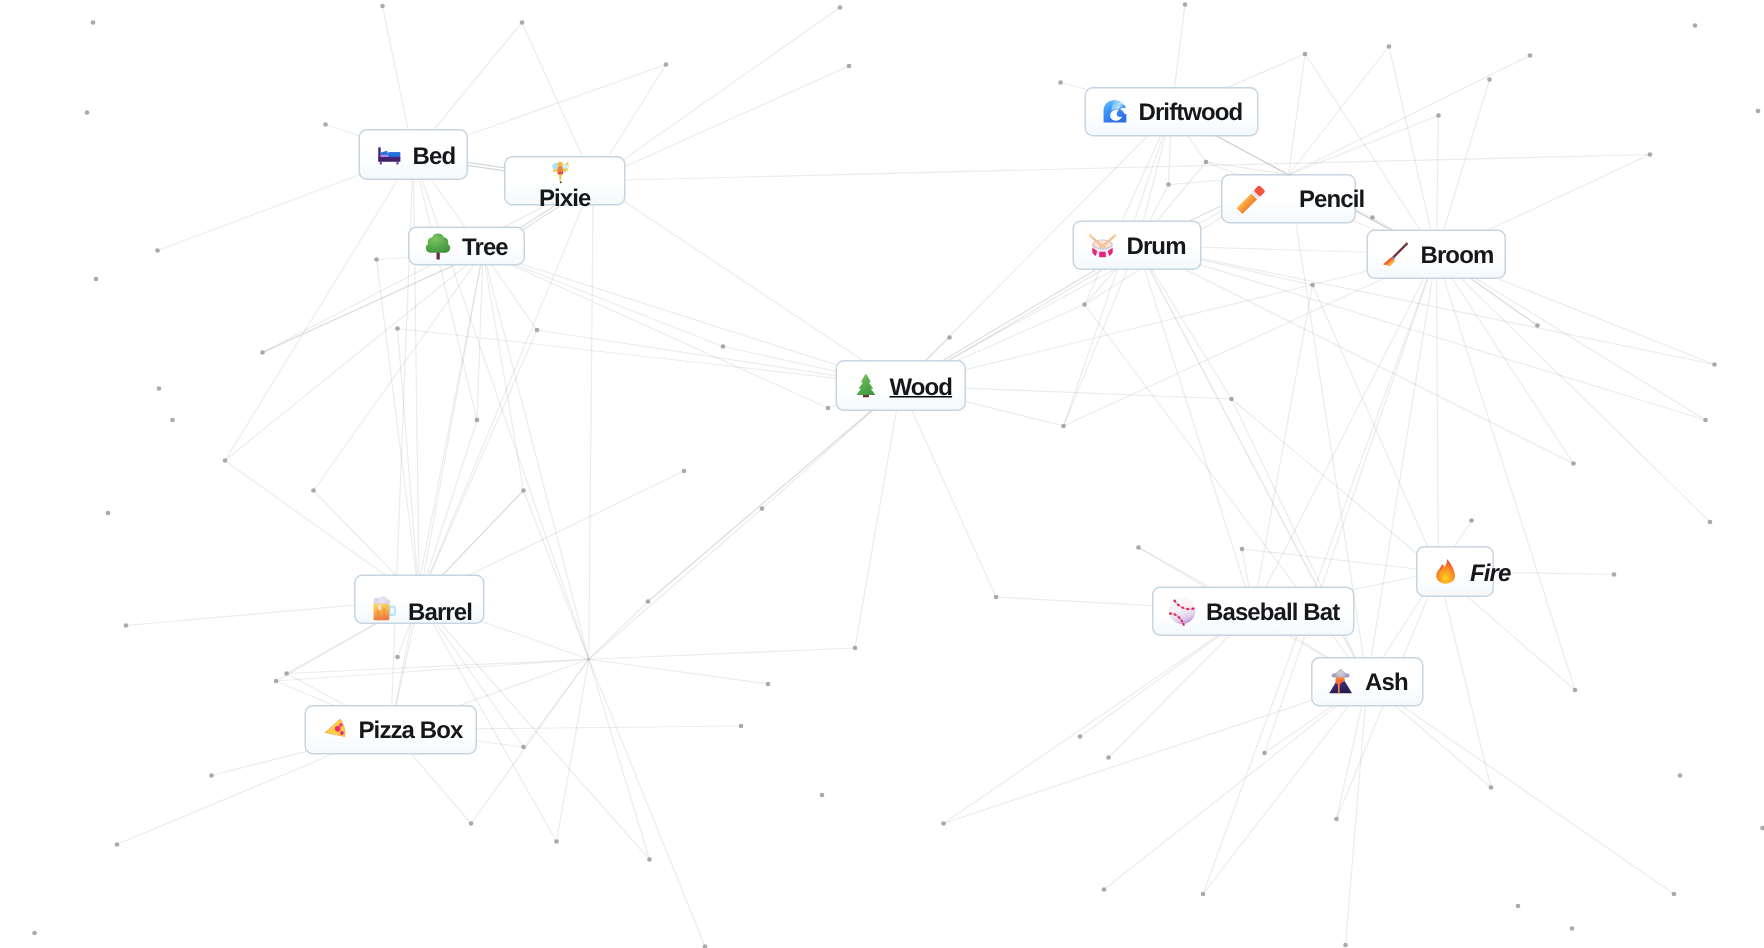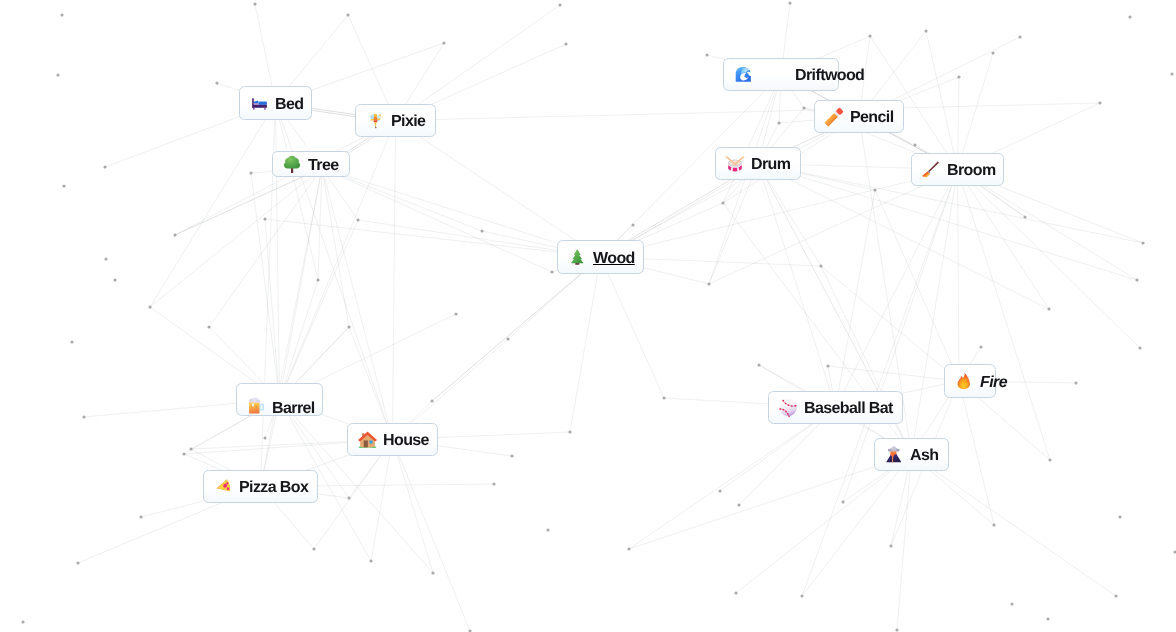--- a/index.html
+++ b/index.html
@@ -311,21 +311,21 @@
             <rect x="2.5" y="11.1" width="15.3" height="3.5" rx="0.3" fill="url(#bedA)"></rect> 
             <rect x="3.3" y="14.3" width="1.5" height="2.2" rx="0.35" fill="#7b3fb5"></rect> 
             <rect x="15.0" y="14.3" width="1.5" height="2.2" rx="0.35" fill="#7b3fb5"></rect> 
             <path d="M4.0 8.1 L8.6 6.9 L9.2 9.9 L4.0 9.9 Z" fill="url(#bedB)"></path> 
             <rect x="4.0" y="9.6" width="5.3" height="1.6" fill="#a78ad8"></rect> 
             <rect x="9.2" y="7.8" width="8.6" height="3.5" rx="0.7" fill="url(#bedB)"></rect> 
           </svg>
         </span>
         <span class="node-label">Bed</span>
       </div>
-      <div class="graph-node" style="left: 355px; top: 104px; width: 81px; height: 33px;">
+      <div class="graph-node" style="left: 336px; top: 104px; width: 81px; height: 33px; flex-direction: column;">
         <span class="node-emoji">
           <svg viewBox="0 0 20 20" width="19" height="19"> 
             <ellipse cx="6.9" cy="6.2" rx="2.5" ry="2.4" fill="#a5daf5" opacity="0.85"></ellipse> 
             <ellipse cx="13.0" cy="6.6" rx="2.1" ry="2.1" fill="#bde8f8" opacity="0.8"></ellipse> 
             <ellipse cx="12.8" cy="9.2" rx="1.7" ry="1.7" fill="#9edaf2" opacity="0.75"></ellipse> 
             <path d="M4.8 8.6 L8.4 8.1 L8.5 9.8 L4.9 10.2 Z" fill="#f6c847"></path> 
             <path d="M11.6 8.1 L15.2 7.6 L15.3 9.3 L11.7 9.7 Z" fill="#f6c847"></path> 
             <circle cx="10.0" cy="4.8" r="1.85" fill="#f2bb3c"></circle> 
             <path d="M8.5 6.4 q1.5 -0.9 3.0 0 l0.55 3.1 q-2.05 1.0 -4.1 0 Z" fill="#f08238"></path> 
             <path d="M8.2 9.4 q1.8 1.0 3.6 0 l0.2 2.2 q-2.0 1.0 -4.0 0 Z" fill="#ee4539"></path> 
@@ -362,21 +362,21 @@
                 <stop offset="0.5" stop-color="#55aa4b"></stop>
                 <stop offset="1" stop-color="#3f8f3f"></stop>
               </linearGradient>
             </defs> 
             <rect x="7.9" y="15.6" width="4.3" height="2.6" rx="0.4" fill="#6b2f38"></rect> 
             <path d="M10 1.7 q0.6 0 1.0 0.9 L13.4 6.9 q0.3 0.6 -0.4 0.6 l-0.9 0 l2.9 4.0 q0.45 0.6 -0.3 0.6 l-1.2 0 l3.0 3.9 q0.5 0.6 -0.4 0.6 l-12.2 0 q-0.9 0 -0.4 -0.6 l3.0 -3.9 l-1.2 0 q-0.75 0 -0.3 -0.6 l2.9 -4.0 l-0.9 0 q-0.7 0 -0.4 -0.6 L9.0 2.6 q0.4 -0.9 1.0 -0.9 z" fill="url(#wdA)"></path> 
           </svg>
         </span>
         <span class="node-label">Wood</span>
       </div>
-      <div class="graph-node" style="left: 723px; top: 58px; width: 116px; height: 33px; gap: 36px;">
+      <div class="graph-node" style="left: 723px; top: 58px; width: 116px; height: 33px;">
         <span class="node-emoji">
           <svg viewBox="0 0 20 20" width="20.8" height="20.8"> 
             <defs> 
               <linearGradient id="wvA" x1="0.15" y1="0.05" x2="0.6" y2="0.95">
                 <stop offset="0" stop-color="#63b9ff"></stop>
                 <stop offset="0.35" stop-color="#3f97f8"></stop>
                 <stop offset="1" stop-color="#2f6fe8"></stop>
               </linearGradient> 
               <linearGradient id="wvB" x1="0.15" y1="0.2" x2="0.95" y2="0.55">
                 <stop offset="0" stop-color="#6ec3ff"></stop>
@@ -386,21 +386,21 @@
             </defs> 
             <path d="M2.6 17.0 L2.6 9.2 C2.6 5.4 5.6 2.8 9.5 2.8 C13.3 2.8 16.3 5.1 17.0 8.1 C15.5 7.1 13.9 7.4 13.2 8.4 C14.5 9.0 15.5 10.4 16.0 11.5 L17.2 11.5 L17.2 17.0 Z" fill="url(#wvA)"></path> 
             <path d="M9.1 3.1 C8.3 5.0 7.8 7.3 7.6 9.6 C9.0 8.3 10.8 7.8 12.5 8.3 C12.7 7.3 13.8 6.5 15.3 6.6 C14.5 5.9 13.2 5.7 12.2 6.3 C13.2 5.3 15.0 5.1 16.7 6.0 C15.2 4.1 12.5 3.0 9.1 3.1 Z" fill="url(#wvB)"></path> 
             <path d="M12.6 8.8 c-2.7 -0.8 -5.4 0.9 -5.7 3.4 c-0.25 1.9 1.2 3.5 3.2 3.6 c2.2 0.1 3.9 -1.2 4.5 -2.7 c-1.5 0.6 -2.8 0.3 -3.4 -0.8 c-0.55 -1.1 0.2 -2.6 1.4 -3.5 z" fill="#ffffff"></path> 
             <circle cx="15.4" cy="9.2" r="0.55" fill="#e6f5ff"></circle> 
             <circle cx="16.3" cy="7.8" r="0.35" fill="#e6f5ff"></circle> 
           </svg>
         </span>
         <span class="node-label">Driftwood</span>
       </div>
-      <div class="graph-node" style="left: 814px; top: 100px; width: 90px; height: 33px;">
+      <div class="graph-node" style="left: 814px; top: 116px; width: 90px; height: 33px; gap: 16px;">
         <span class="node-emoji">
           <svg viewBox="0 0 20 20" width="18" height="18"> 
             <defs>
               <linearGradient id="pcA" x1="0" y1="0" x2="0.15" y2="1">
                 <stop offset="0" stop-color="#ffbb52"></stop>
                 <stop offset="0.5" stop-color="#f99c3c"></stop>
                 <stop offset="1" stop-color="#ef8430"></stop>
               </linearGradient>
             </defs> 
             <g transform="rotate(-45 10 10) scale(1.28) translate(-2.2 -2.2)"> 
@@ -461,35 +461,20 @@
             <rect x="3.1" y="5.9" width="10.7" height="12.0" rx="0.7" fill="url(#brA)"></rect> 
             <rect x="5.5" y="9.6" width="1.6" height="8.3" fill="#f0813f" opacity="0.5"></rect> 
             <rect x="9.5" y="9.6" width="1.6" height="8.3" fill="#f0813f" opacity="0.5"></rect> 
             <ellipse cx="5.6" cy="4.7" rx="2.5" ry="2.1" fill="#dcd6ea"></ellipse> 
             <ellipse cx="9.6" cy="4.2" rx="3.2" ry="2.6" fill="#e5e0f2"></ellipse> 
             <ellipse cx="12.6" cy="5.4" rx="1.9" ry="1.7" fill="#dcd6ea"></ellipse> 
             <path d="M7.7 6.5 q1.0 2.7 -0.2 4.6 q-1.3 -0.3 -1.4 -1.4 q-0.1 -1.7 1.6 -3.2 z" fill="#f3eefb"></path> 
           </svg>
         </span>
         <span class="node-label">Barrel</span>
-      </div>
-      <div class="graph-node" style="left: 347px; top: 423px; width: 91px; height: 33px;">
-        <span class="node-emoji">
-          <svg viewBox="0 0 20 20" width="21" height="21"> 
-            <rect x="4.9" y="3.9" width="1.9" height="4.6" fill="#c08a52"></rect> 
-            <path d="M10 3.6 L17.0 10.2 L17.0 17.6 L3.0 17.6 L3.0 10.2 Z" fill="#e3a96f"></path> 
-            <path d="M10 2.6 L18.8 10.4 L17.3 12.0 L10 5.4 L2.7 12.0 L1.2 10.4 Z" fill="#e8452c"></path> 
-            <path d="M10 2.6 L18.8 10.4 L18.0 11.2 L10 4.2 L2.0 11.2 L1.2 10.4 Z" fill="#f0603a"></path> 
-            <rect x="6.4" y="10.9" width="3.9" height="6.7" fill="#8a5a3e"></rect> 
-            <rect x="11.5" y="10.6" width="3.6" height="3.6" rx="0.4" fill="#d99a63"></rect> 
-            <rect x="11.9" y="11.0" width="2.8" height="2.8" rx="0.3" fill="#2aabf0"></rect> 
-            <path d="M1.8 16.6 q8.2 2.1 16.4 0 l0 1.3 l-16.4 0 z" fill="#3fc45f"></path> 
-          </svg>
-        </span>
-        <span class="node-label">House</span>
       </div>
       <div class="graph-node" style="left: 768px; top: 391px; width: 135px; height: 33px;">
         <span class="node-emoji">
           <svg viewBox="0 0 20 20" width="18.2" height="18.2"> 
             <defs>
               <linearGradient id="bbA" x1="0.25" y1="0.1" x2="0.62" y2="1">
                 <stop offset="0" stop-color="#fdfafa"></stop>
                 <stop offset="0.45" stop-color="#f6eef4"></stop>
                 <stop offset="0.78" stop-color="#e2d0ec"></stop>
                 <stop offset="1" stop-color="#bd92dd"></stop>

